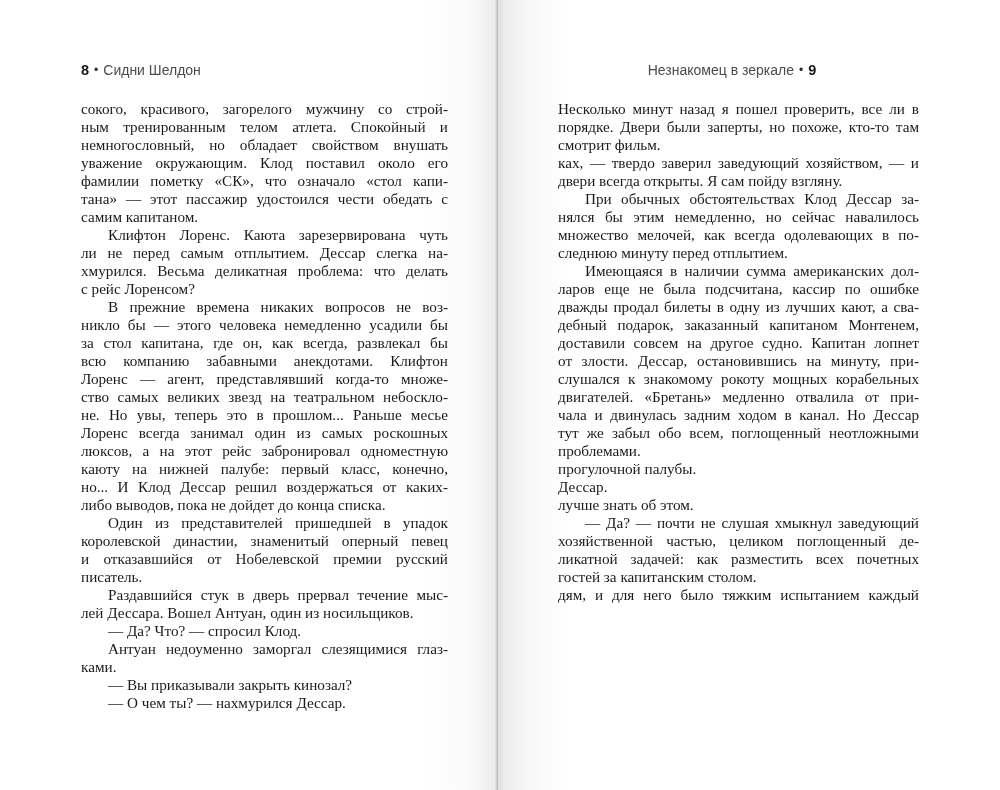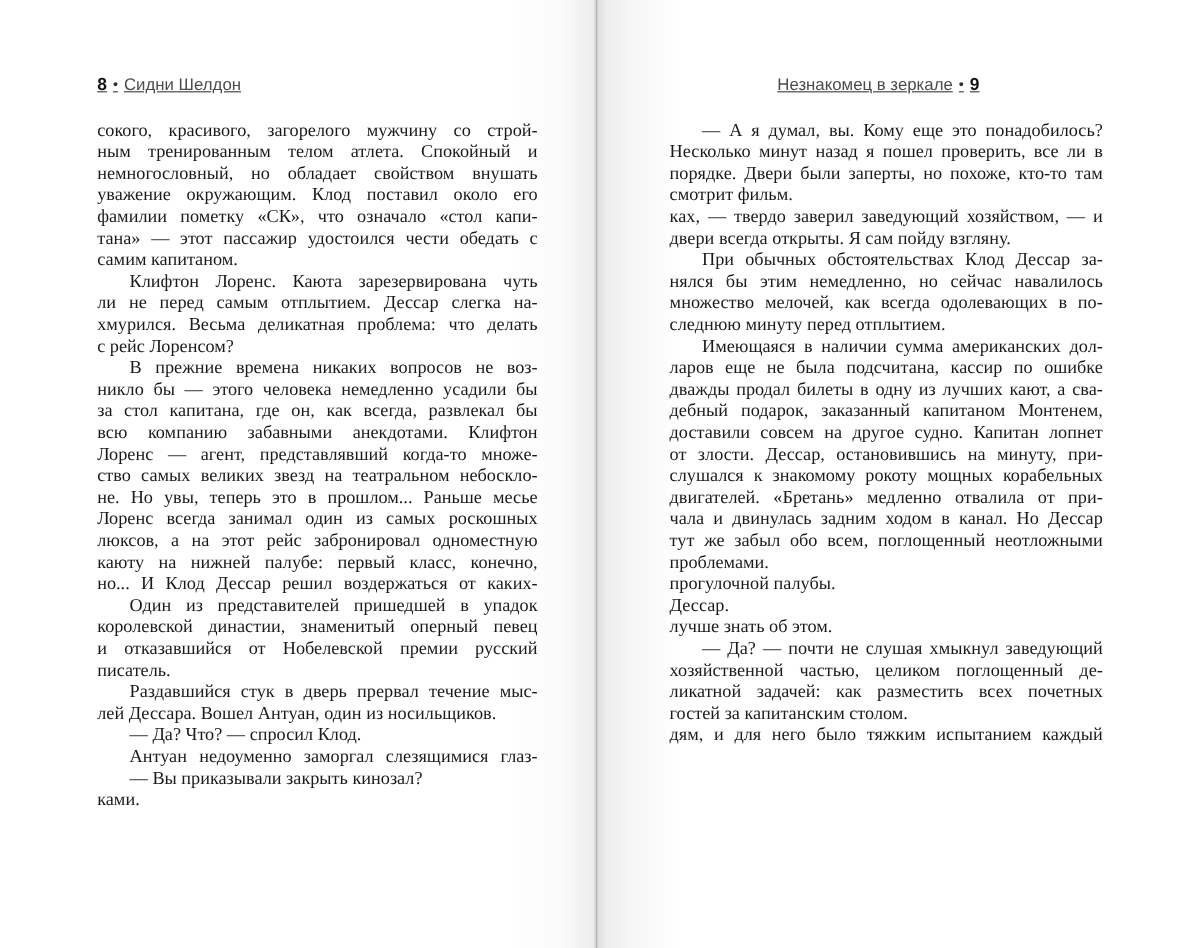--- a/index.html
+++ b/index.html
@@ -45,21 +45,20 @@
   .running-head {
     position: absolute;
     top: 62px;
     left: 0;
     right: 13px;
     font-family: "Liberation Sans", "DejaVu Sans", sans-serif;
     font-size: 14px;
     line-height: 17px;
     color: #4b4b4b;
     white-space: nowrap;
-    text-decoration: underline;
   }
   .running-head.align-left  { text-align: left; }
   .running-head.align-right { text-align: center; }
   .running-head .pgnum {
     font-weight: bold;
     color: #161616;
     font-size: 14.5px;
   }
   .running-head .sep {
     color: #2e2e2e;
@@ -111,39 +110,40 @@
         <div class="line">никло бы — этого человека немедленно усадили бы</div>
         <div class="line">за стол капитана, где он, как всегда, развлекал бы</div>
         <div class="line">всю компанию забавными анекдотами. Клифтон</div>
         <div class="line">Лоренс — агент, представлявший когда-то множе-</div>
         <div class="line">ство самых великих звезд на театральном небоскло-</div>
         <div class="line">не. Но увы, теперь это в прошлом... Раньше месье</div>
         <div class="line">Лоренс всегда занимал один из самых роскошных</div>
         <div class="line">люксов, а на этот рейс забронировал одноместную</div>
         <div class="line">каюту на нижней палубе: первый класс, конечно,</div>
         <div class="line">но... И Клод Дессар решил воздержаться от каких-</div>
+        <div class="line end">либо выводов, пока не дойдет до конца списка.</div>
         <div class="line indent">Один из представителей пришедшей в упадок</div>
         <div class="line">королевской династии, знаменитый оперный певец</div>
         <div class="line">и отказавшийся от Нобелевской премии русский</div>
         <div class="line end">писатель.</div>
         <div class="line indent">Раздавшийся стук в дверь прервал течение мыс-</div>
         <div class="line end">лей Дессара. Вошел Антуан, один из носильщиков.</div>
         <div class="line indent end">— Да? Что? — спросил Клод.</div>
         <div class="line indent">Антуан недоуменно заморгал слезящимися глаз-</div>
+        <div class="line end">ками.</div>
         <div class="line indent end">— Вы приказывали закрыть кинозал?</div>
-        <div class="line end">ками.</div>
+        <div class="line indent end">— О чем ты? — нахмурился Дессар.</div>
       </div>
   </div>
 
   <div class="page page-right">
     <div class="running-head align-right">
       <span class="title">Незнакомец в зеркале</span><span class="sep">•</span><span class="pgnum">9</span>
     </div>
     <div class="body-text">
-        <div class="line indent">— А я думал, вы. Кому еще это понадобилось?</div>
         <div class="line">Несколько минут назад я пошел проверить, все ли в</div>
         <div class="line">порядке. Двери были заперты, но похоже, кто-то там</div>
         <div class="line end">смотрит фильм.</div>
         <div class="line">ках, — твердо заверил заведующий хозяйством, — и</div>
         <div class="line end">двери всегда открыты. Я сам пойду взгляну.</div>
         <div class="line indent">При обычных обстоятельствах Клод Дессар за-</div>
         <div class="line">нялся бы этим немедленно, но сейчас навалилось</div>
         <div class="line">множество мелочей, как всегда одолевающих в по-</div>
         <div class="line end">следнюю минуту перед отплытием.</div>
         <div class="line indent">Имеющаяся в наличии сумма американских дол-</div>

